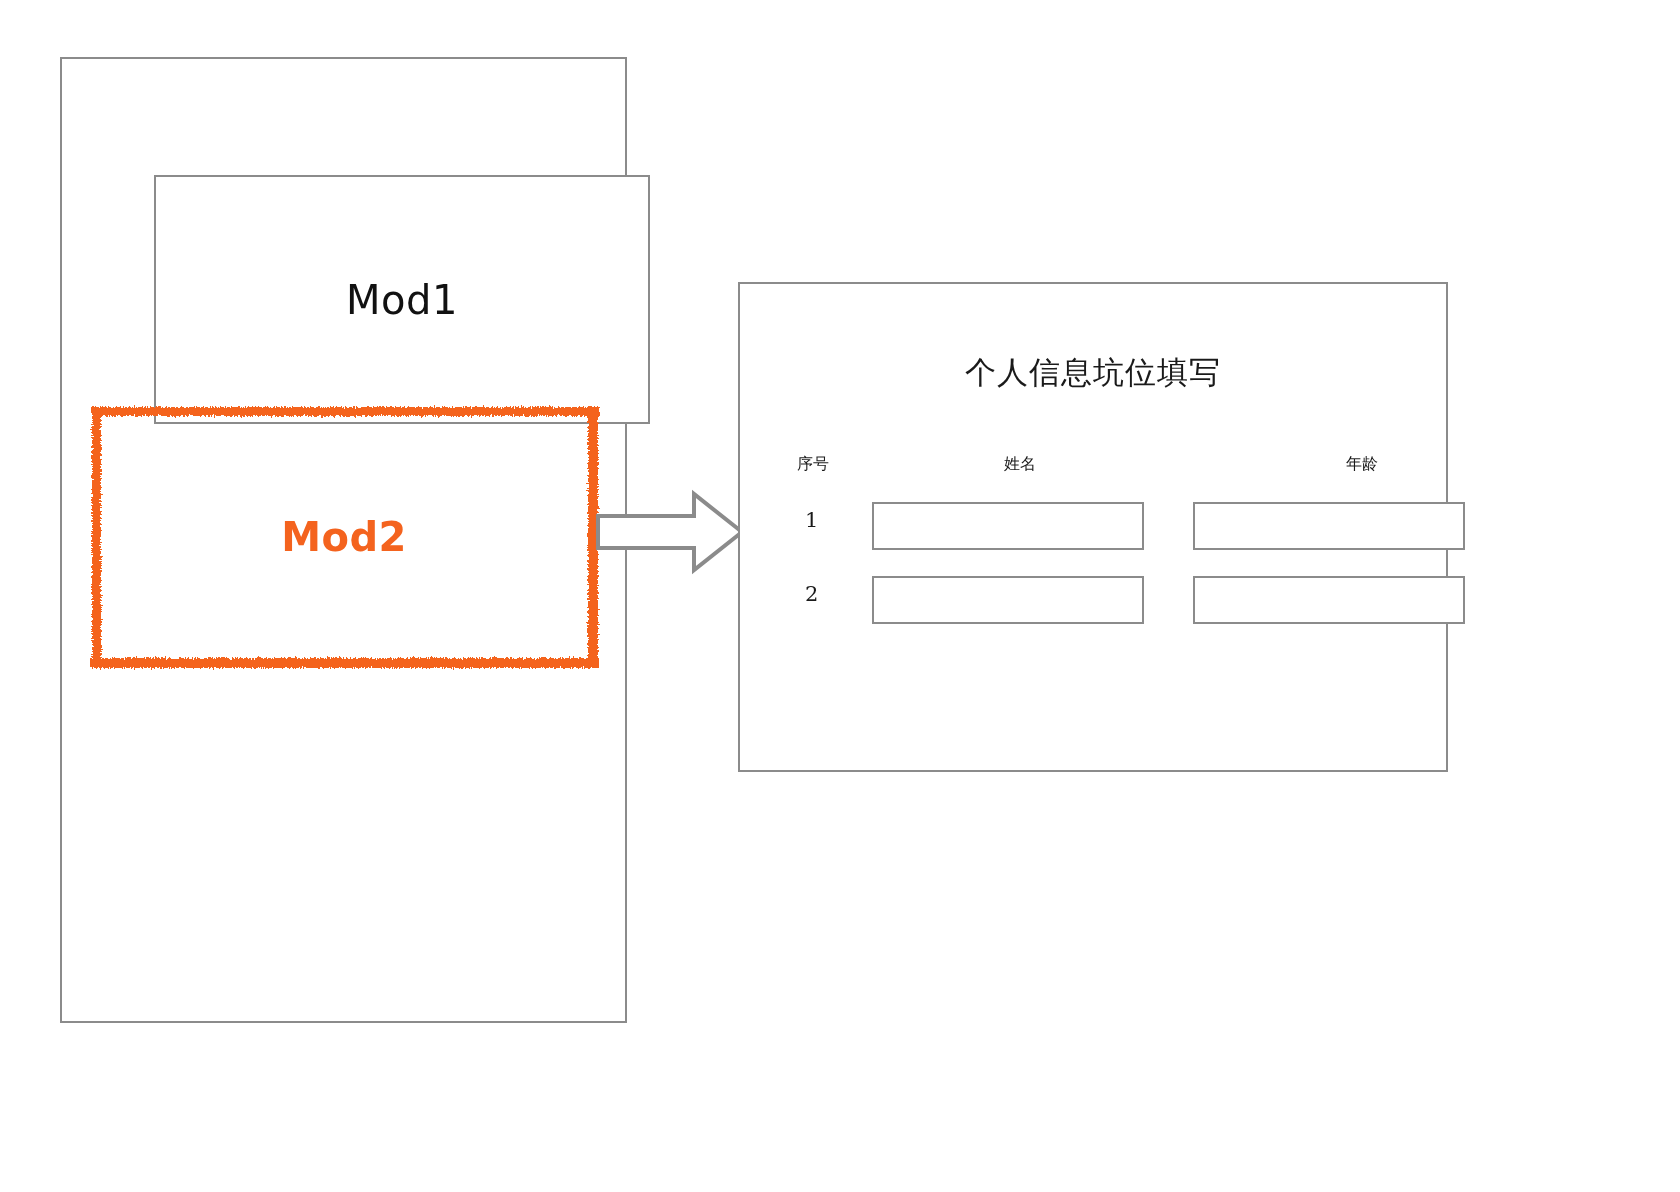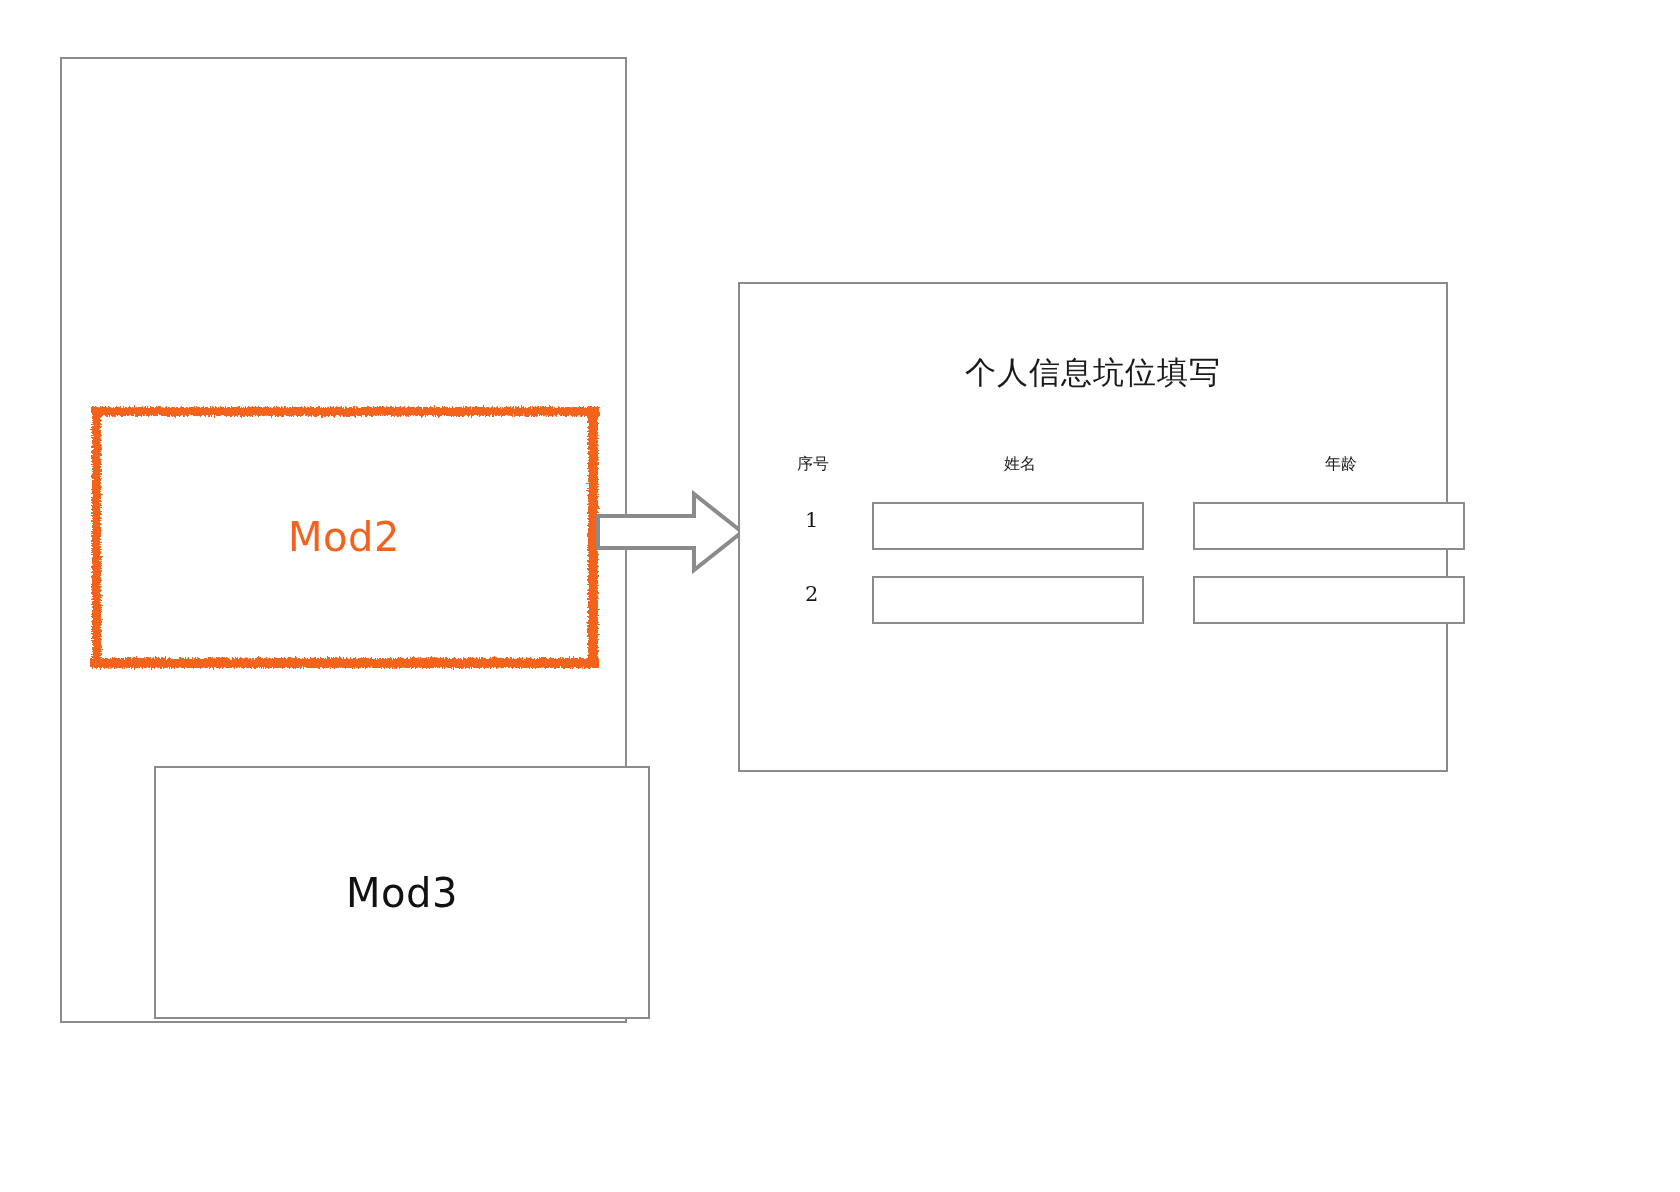--- a/index.html
+++ b/index.html
@@ -43,21 +43,21 @@
     position:absolute;
     left:88px;top:403px;width:512px;height:268px;
   }
   #mod2-brush{position:absolute;left:0;top:0;width:512px;height:268px;}
   #mod2-inner{
     position:absolute;left:0;top:0;width:512px;height:268px;
     display:flex;align-items:center;justify-content:center;
   }
   #mod2-label{
     font-family:"DejaVu Sans", sans-serif;
-    font-size:40px;font-weight:400;letter-spacing:0.5px;
+    font-size:40px;font-weight:700;letter-spacing:0.5px;
     color:#f4631e;line-height:1;
   }
 
   
   #flow-arrow{position:absolute;left:594px;top:488px;width:152px;height:88px;}
 
   
   .right-frame{
     position:absolute;
     left:738px;top:282px;width:710px;height:490px;
@@ -84,21 +84,21 @@
   .col-head{
     position:absolute;
     font-family:"DejaVu Serif", serif;
     font-size:16px;
     color:#1a1a1a;
     line-height:1;
     white-space:nowrap;
   }
   .col-head.c0{left:17px;}
   .col-head.c1{left:224px;}
-  .col-head.c2{left:545px;}
+  .col-head.c2{left:566px;}
 
   .form-row{position:relative;height:74px;}
   .row-index{
     position:absolute;left:25px;top:20px;
     font-family:"DejaVu Serif", serif;
     font-size:21px;color:#1a1a1a;line-height:1;
   }
   .cell-input{
     position:absolute;top:12px;
     height:48px;
@@ -109,24 +109,24 @@
   .cell-input.name{left:92px;width:272px;}
   .cell-input.age{left:413px;width:272px;}
 </style>
 </head>
 <body>
 
 <div id="stage">
 
   <div class="left-frame">
 
+    <div class="mod-box" id="mod1-box">
+      <span class="mod-label">Mod1</span>
+    </div>
 
-    <div class="mod-box" id="mod3-box">
-      <span class="mod-label">Mod3</span>
-    </div>
 
   </div>
 
   <div id="mod2-box">
     <svg id="mod2-brush" viewBox="0 0 512 268" preserveAspectRatio="none">
       <defs>
         <filter id="roughen" x="-8%" y="-8%" width="116%" height="116%">
           <feTurbulence type="fractalNoise" baseFrequency="0.9 0.045" numOctaves="4" seed="7" result="n"></feTurbulence>
           <feDisplacementMap in="SourceGraphic" in2="n" scale="6" xChannelSelector="R" yChannelSelector="G"></feDisplacementMap>
         </filter>

